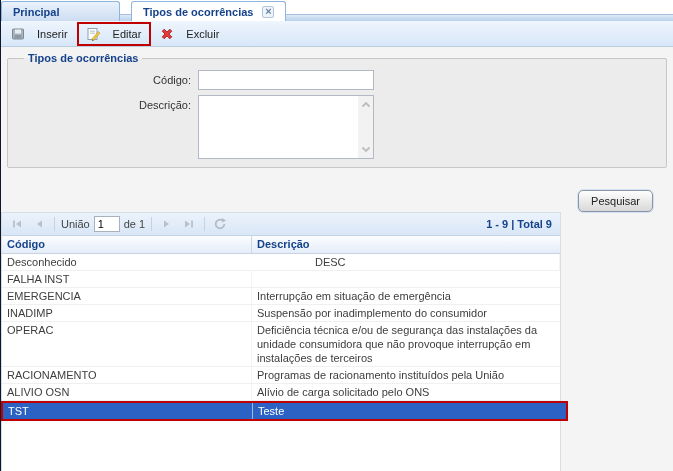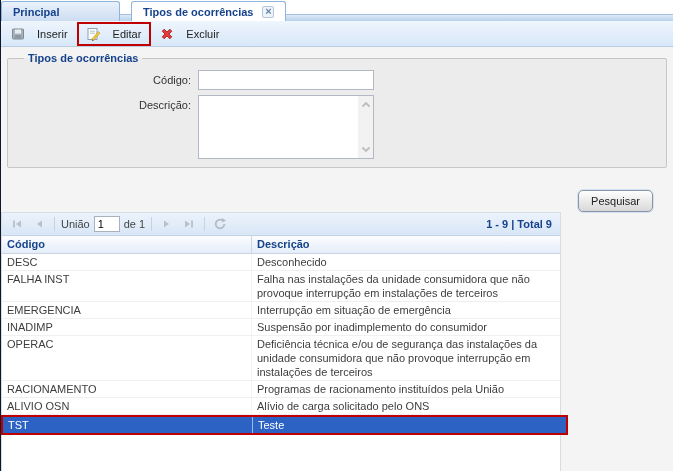--- a/index.html
+++ b/index.html
@@ -193,26 +193,25 @@
         <span class="psummary">1 - 9 | Total 9</span>
       </div>
 
       <div class="ghead">
         <div class="hcell c1">Código</div>
         <div class="hcell c2">Descrição</div>
       </div>
 
       <div>
           <div class="grow">
+            <div class="gcell c2">Desconhecido</div>
             <div class="gcell c1">DESC</div>
-            <div class="gcell c2">Desconhecido</div>
           </div>
           <div class="grow">
             <div class="gcell c1">FALHA INST</div>
-            <div class="gcell c2">Falha nas instalações da unidade consumidora que não provoque interrupção em instalações de terceiros</div>
           </div>
           <div class="grow">
             <div class="gcell c1">EMERGENCIA</div>
             <div class="gcell c2">Interrupção em situação de emergência</div>
           </div>
           <div class="grow">
             <div class="gcell c1">INADIMP</div>
             <div class="gcell c2">Suspensão por inadimplemento do consumidor</div>
           </div>
           <div class="grow">

